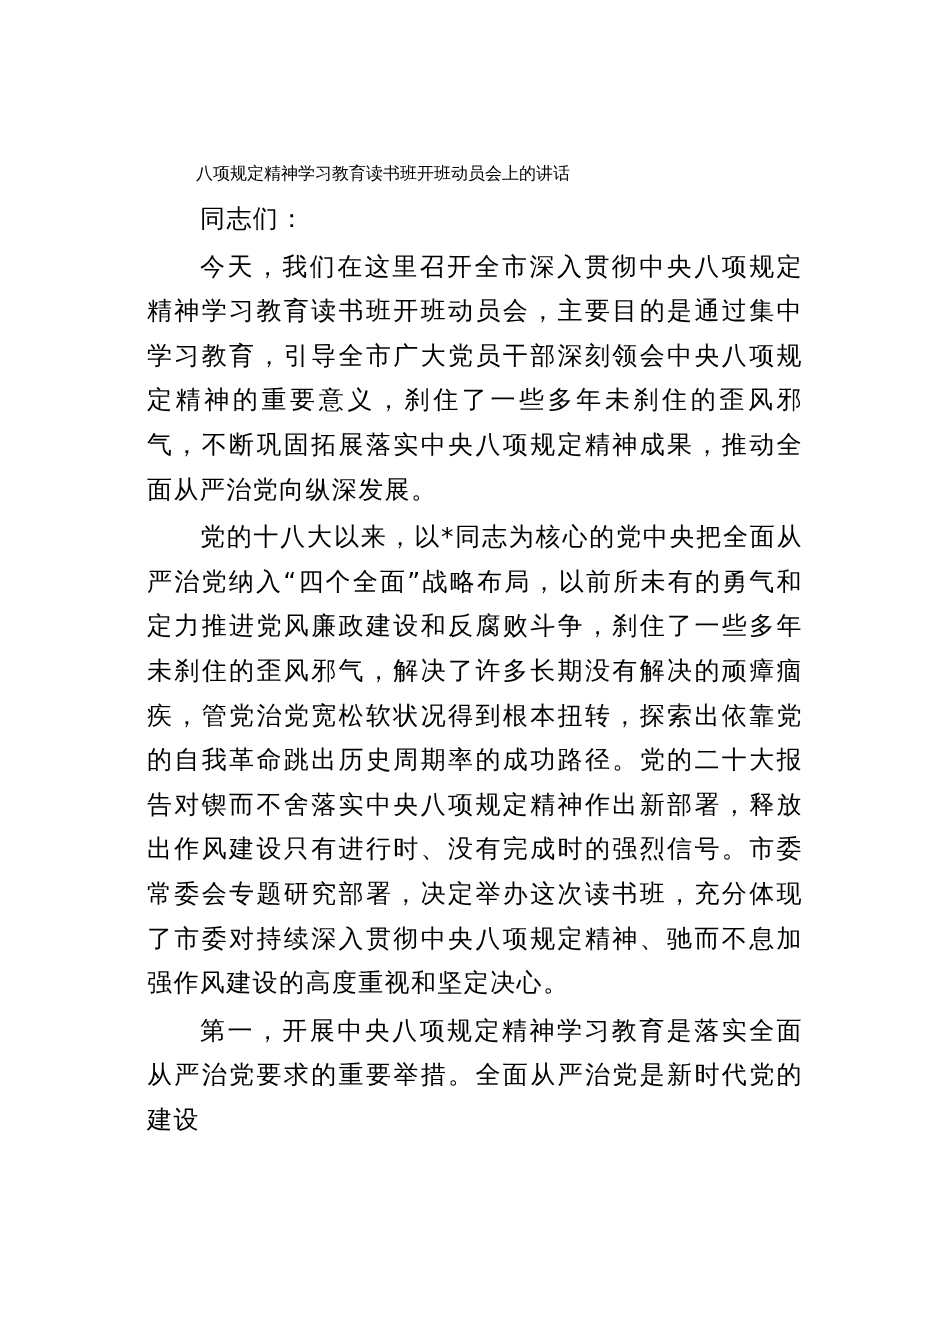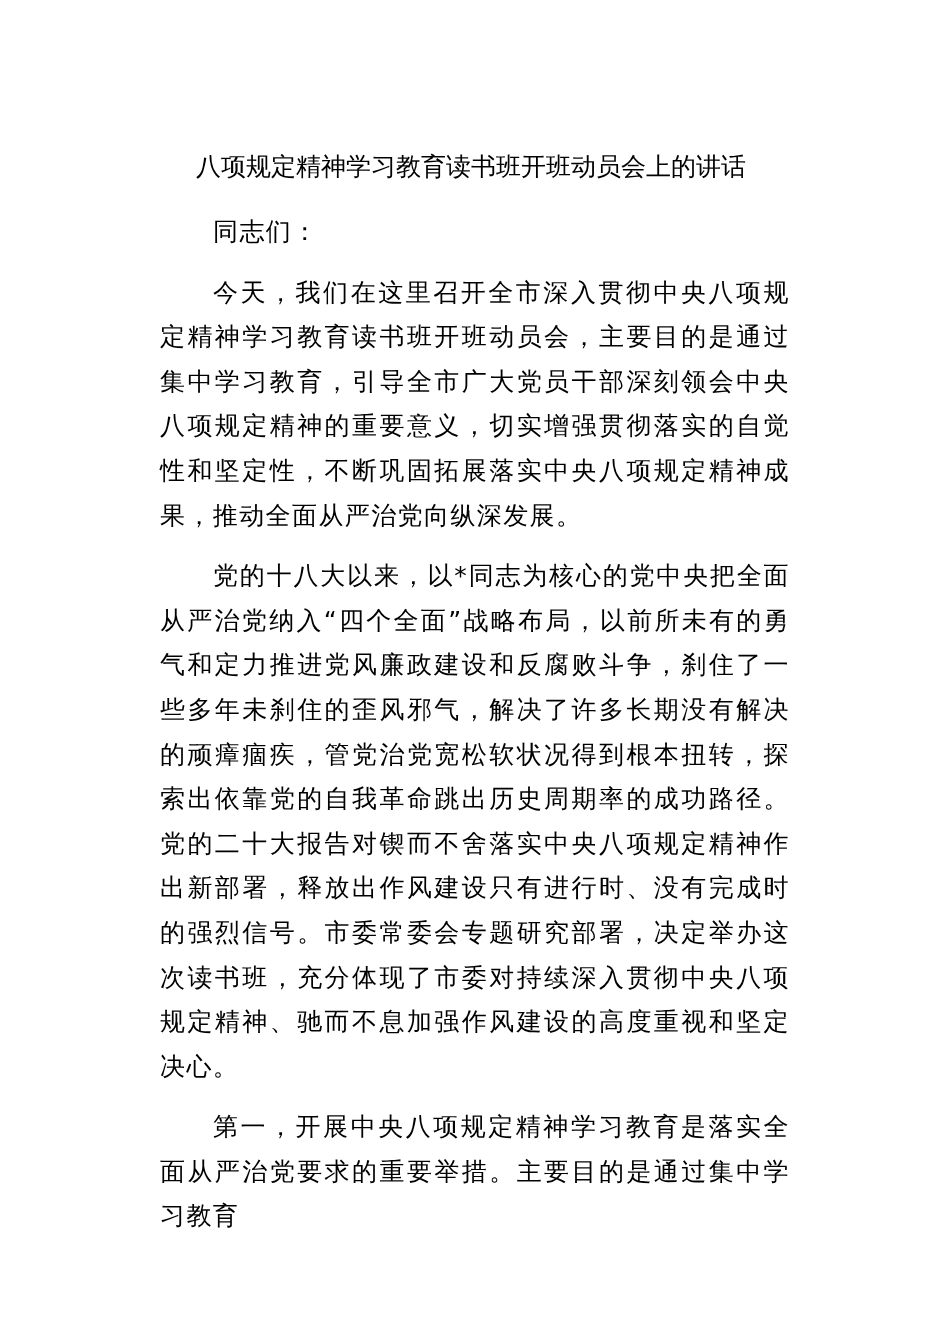--- a/index.html
+++ b/index.html
@@ -11,49 +11,49 @@
     width: 950px;
     height: 1344px;
     position: relative;
     overflow: hidden;
     font-family: "DejaVu Sans", "Liberation Sans", sans-serif;
     color: #000000;
   }
   .title {
     position: absolute;
     left: 196px;
-    top: 150px;
+    top: 156px;
     width: 620px;
-    font-size: 25px;
+    font-size: 17px;
     line-height: 34px;
     white-space: nowrap;
     letter-spacing: 0px;
   }
   .body-text {
     position: absolute;
     left: 144px;
     top: 194px;
     width: 662px;
     font-size: 25px;
     line-height: 44.6px;
     letter-spacing: 1.4px;
     text-align: justify;
   }
   .para {
-    margin: 16px;
+    margin: 3px;
     text-indent: 53px;
   }
   .para.salutation {
     text-indent: 53px;
     margin-bottom: 0;
   }
 </style>
 </head>
 <body>
 
 <div class="title">八项规定精神学习教育读书班开班动员会上的讲话</div>
 
 <div class="body-text">
   <p class="para salutation">同志们：</p>
-  <p class="para">今天，我们在这里召开全市深入贯彻中央八项规定精神学习教育读书班开班动员会，主要目的是通过集中学习教育，引导全市广大党员干部深刻领会中央八项规定精神的重要意义，切实增强贯彻落实的自觉性和坚定性，不断巩固拓展落实中央八项规定精神成果，推动全面从严治党向纵深发展。</p>
+  <p class="para">今天，我们在这里召开全市深入贯彻中央八项规定精神学习教育读书班开班动员会，主要目的是通过集中学习教育，引导全市广大党员干部深刻领会中央八项规定精神的重要意义，刹住了一些多年未刹住的歪风邪气，不断巩固拓展落实中央八项规定精神成果，推动全面从严治党向纵深发展。</p>
   <p class="para">党的十八大以来，以*同志为核心的党中央把全面从严治党纳入“四个全面”战略布局，以前所未有的勇气和定力推进党风廉政建设和反腐败斗争，刹住了一些多年未刹住的歪风邪气，解决了许多长期没有解决的顽瘴痼疾，管党治党宽松软状况得到根本扭转，探索出依靠党的自我革命跳出历史周期率的成功路径。党的二十大报告对锲而不舍落实中央八项规定精神作出新部署，释放出作风建设只有进行时、没有完成时的强烈信号。市委常委会专题研究部署，决定举办这次读书班，充分体现了市委对持续深入贯彻中央八项规定精神、驰而不息加强作风建设的高度重视和坚定决心。</p>
-  <p class="para">第一，开展中央八项规定精神学习教育是落实全面从严治党要求的重要举措。主要目的是通过集中学习教育</p>
+  <p class="para">第一，开展中央八项规定精神学习教育是落实全面从严治党要求的重要举措。全面从严治党是新时代党的建设</p>
 </div>
 
 </body></html>

